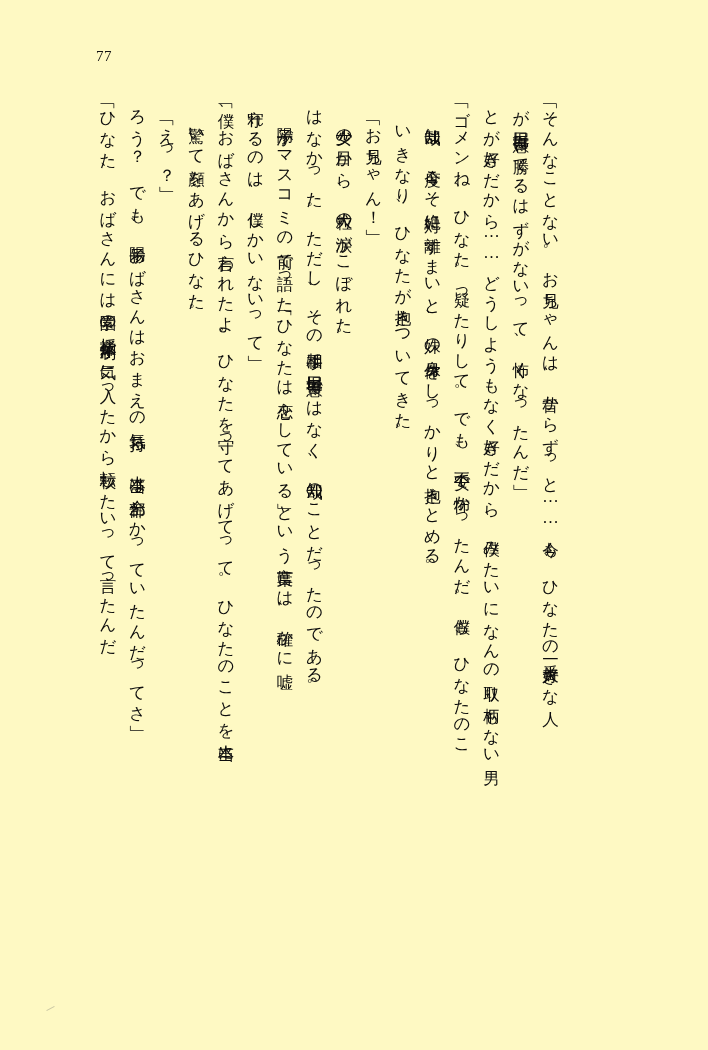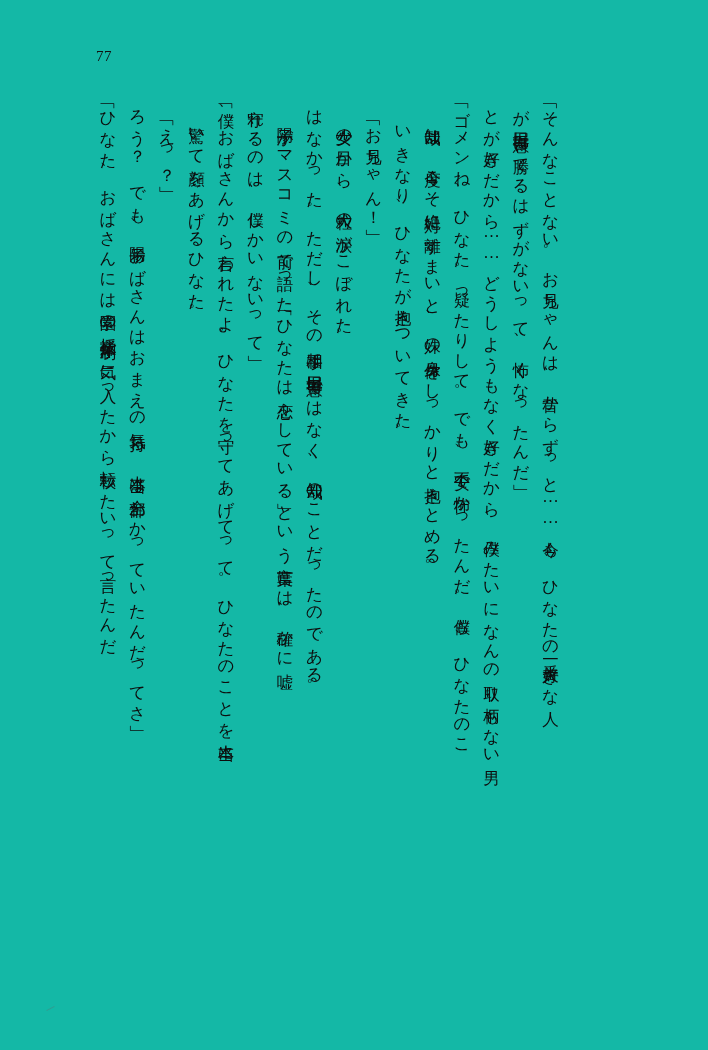--- a/index.html
+++ b/index.html
@@ -7,21 +7,21 @@
     padding: 0;
     background: #ffffff;
   }
   body {
     font-family: "Liberation Serif", "DejaVu Serif", serif;
   }
   .page {
     position: relative;
     width: 708px;
     height: 1050px;
-    background: #14b8a6;
+    background: #fef9c3;
     overflow: hidden;
   }
   .page-number {
     position: absolute;
     top: 48px;
     left: 96px;
     font-size: 15px;
     color: #111111;
     letter-spacing: 0.5px;
     font-family: "Liberation Serif", "DejaVu Serif", serif;

